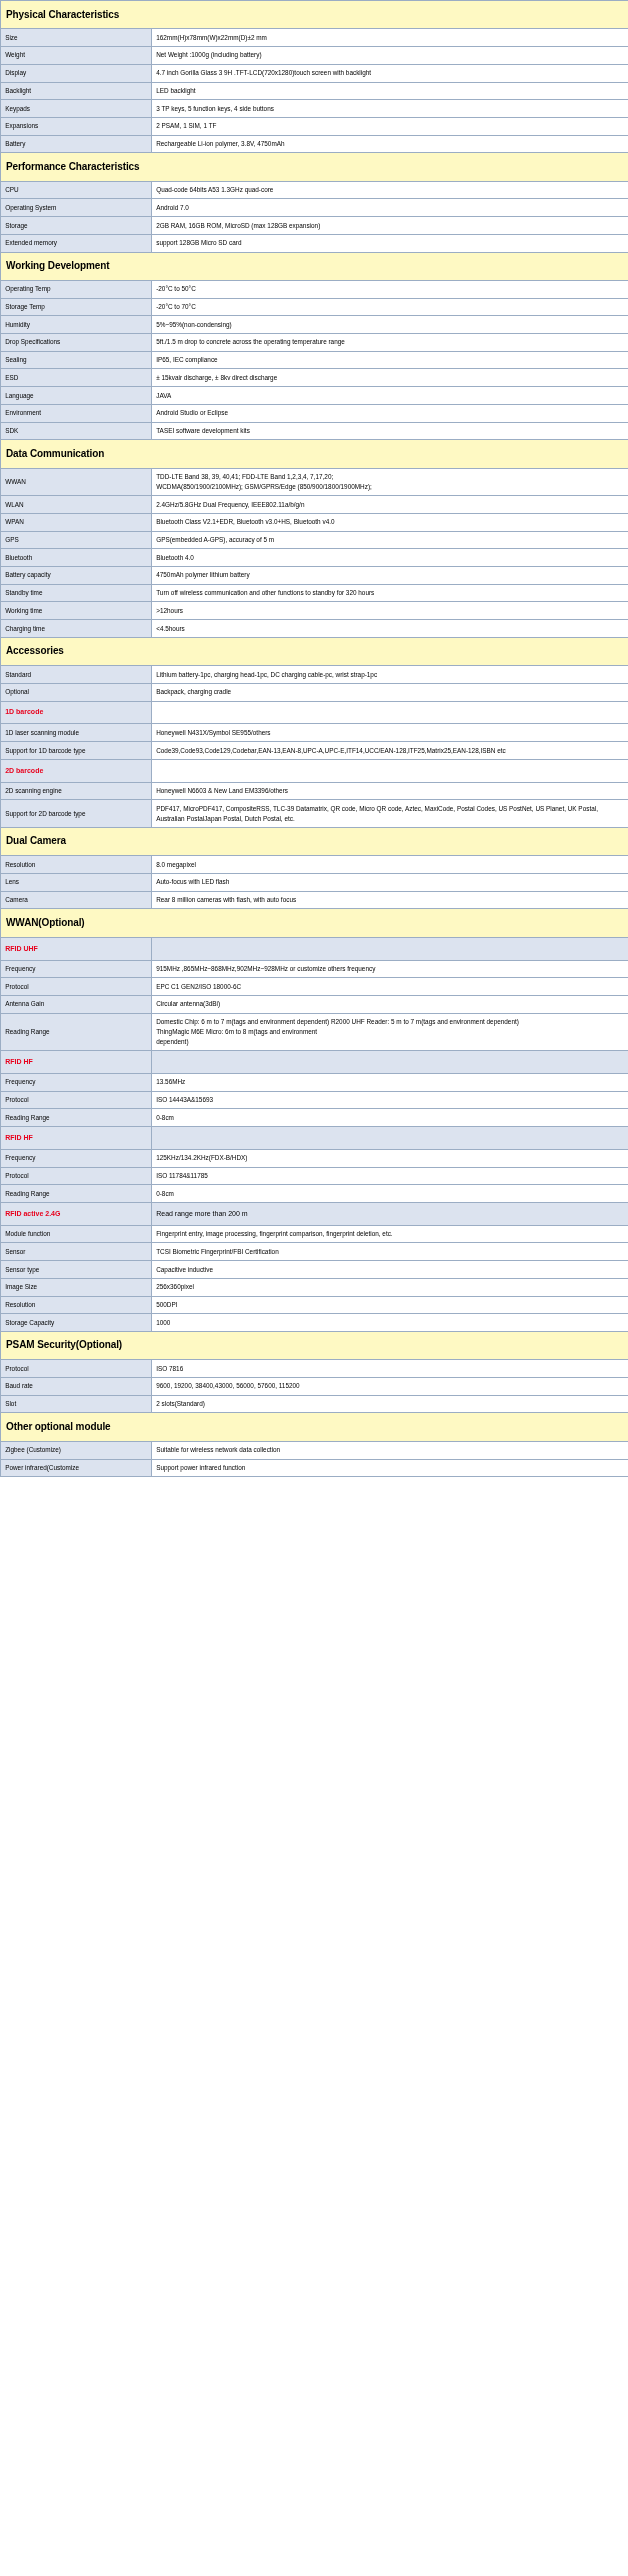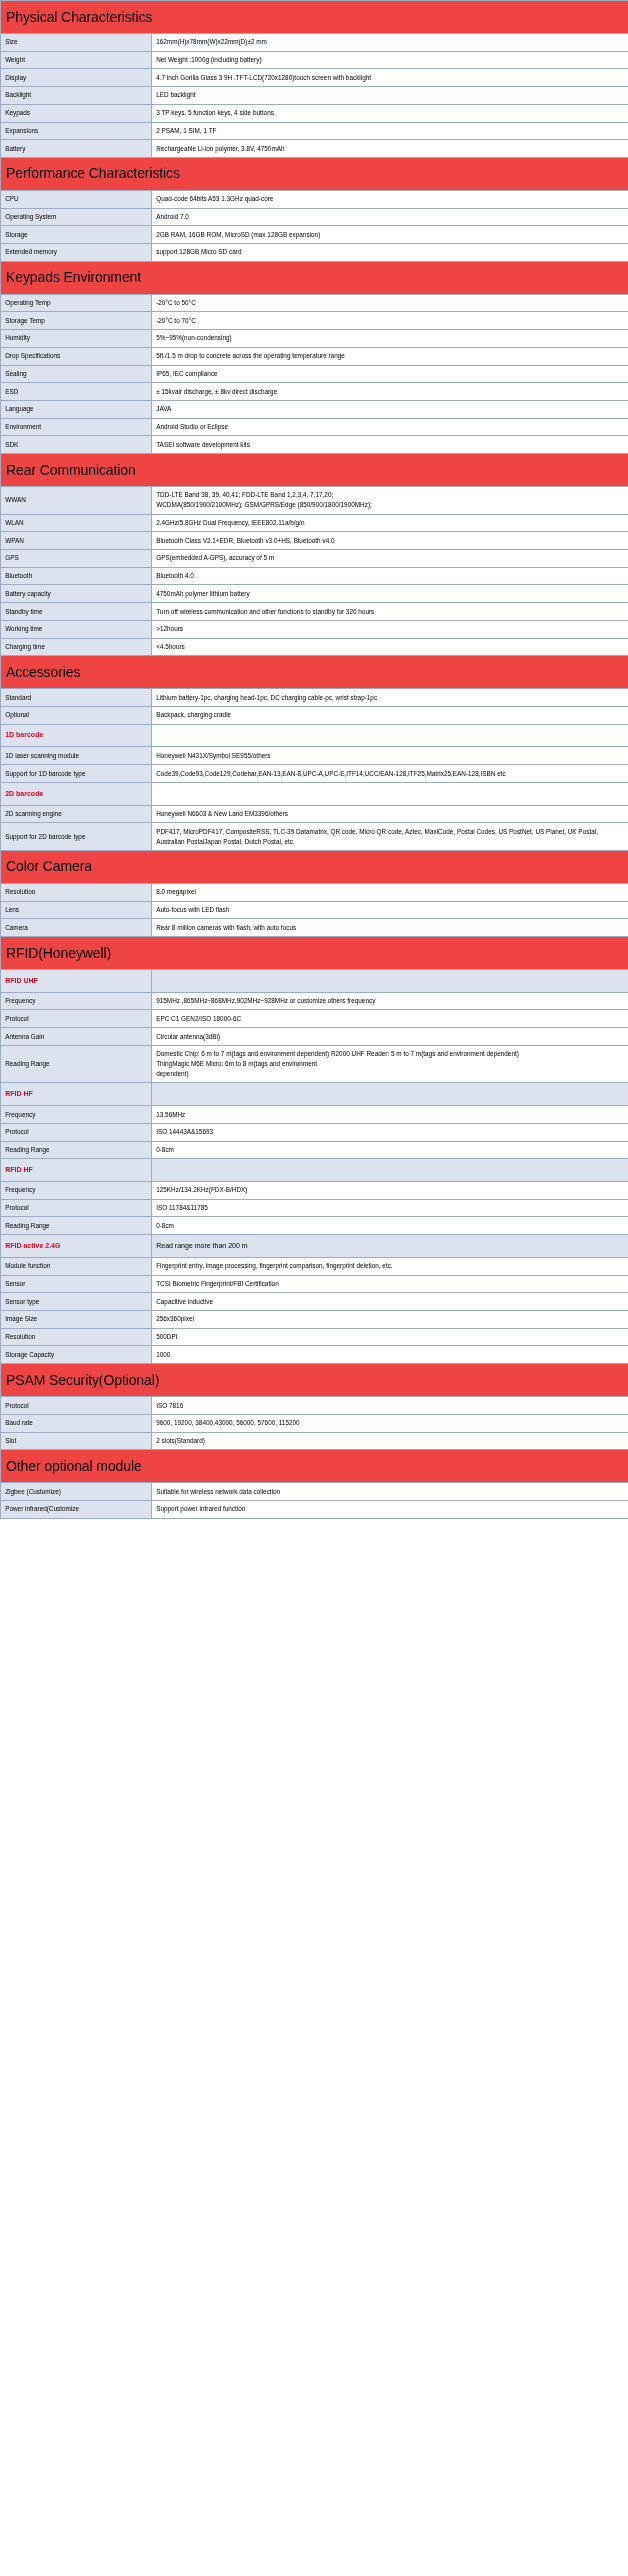--- a/index.html
+++ b/index.html
@@ -18,24 +18,24 @@
   #spec-table {
     width: 628px;
     border-collapse: collapse;
     table-layout: fixed;
   }
   #spec-table col.label-col { width: 151px; }
   #spec-table col.value-col { width: 478px; }
 
   
   tr.section-row > td {
-    background: #ef4444;
+    background: #fef9c3;
     border: 0.8px solid #9badc4;
-    font-size: 14px;
-    font-weight: normal;
+    font-size: 10px;
+    font-weight: bold;
     letter-spacing: -0.1px;
     padding: 7.5px 5px 8.4px 5px;
     line-height: 1.15;
     vertical-align: middle;
   }
 
   
   tr.subsection-row > td {
     background: #dce3ef;
     border: 0.8px solid #9badc4;
@@ -125,21 +125,21 @@
       </tr>
       <tr class="data-row">
         <td class="cell-label">Storage</td>
         <td class="cell-value">2GB RAM, 16GB ROM, MicroSD (max 128GB expansion)</td>
       </tr>
       <tr class="data-row">
         <td class="cell-label">Extended memory</td>
         <td class="cell-value">support 128GB Micro SD card</td>
       </tr>
       <tr class="section-row">
-        <td colspan="2">Keypads Environment</td>
+        <td colspan="2">Working Development</td>
       </tr>
       <tr class="data-row">
         <td class="cell-label">Operating Temp</td>
         <td class="cell-value">-20°C to 50°C</td>
       </tr>
       <tr class="data-row">
         <td class="cell-label">Storage Temp</td>
         <td class="cell-value">-20°C to 70°C</td>
       </tr>
       <tr class="data-row">
@@ -164,21 +164,21 @@
       </tr>
       <tr class="data-row">
         <td class="cell-label">Environment</td>
         <td class="cell-value">Android Studio or Eclipse</td>
       </tr>
       <tr class="data-row">
         <td class="cell-label">SDK</td>
         <td class="cell-value">TASEI software development kits</td>
       </tr>
       <tr class="section-row">
-        <td colspan="2">Rear Communication</td>
+        <td colspan="2">Data Communication</td>
       </tr>
       <tr class="data-row">
         <td class="cell-label">WWAN</td>
         <td class="cell-value multiline">TDD-LTE Band 38, 39, 40,41; FDD-LTE Band 1,2,3,4, 7,17,20;
 WCDMA(850/1900/2100MHz); GSM/GPRS/Edge (850/900/1800/1900MHz);</td>
       </tr>
       <tr class="data-row">
         <td class="cell-label">WLAN</td>
         <td class="cell-value">2.4GHz/5.8GHz Dual Frequency, IEEE802.11a/b/g/n</td>
       </tr>
@@ -239,36 +239,36 @@
       </tr>
       <tr class="data-row">
         <td class="cell-label">2D scanning engine</td>
         <td class="cell-value">Honeywell N6603 &amp; New Land EM3396/others</td>
       </tr>
       <tr class="data-row">
         <td class="cell-label">Support for 2D barcode type</td>
         <td class="cell-value">PDF417, MicroPDF417, CompositeRSS, TLC-39 Datamatrix, QR code, Micro QR code, Aztec, MaxiCode, Postal Codes, US PostNet, US Planet, UK Postal, Australian PostalJapan Postal, Dutch Postal, etc.</td>
       </tr>
       <tr class="section-row">
-        <td colspan="2">Color Camera</td>
+        <td colspan="2">Dual Camera</td>
       </tr>
       <tr class="data-row">
         <td class="cell-label">Resolution</td>
         <td class="cell-value">8.0 megapixel</td>
       </tr>
       <tr class="data-row">
         <td class="cell-label">Lens</td>
         <td class="cell-value">Auto-focus with LED flash</td>
       </tr>
       <tr class="data-row">
         <td class="cell-label">Camera</td>
         <td class="cell-value">Rear 8 million cameras with flash, with auto focus</td>
       </tr>
       <tr class="section-row">
-        <td colspan="2">RFID(Honeywell)</td>
+        <td colspan="2">WWAN(Optional)</td>
       </tr>
       <tr class="subsection-row">
         <td>RFID UHF</td>
         <td></td>
       </tr>
       <tr class="data-row">
         <td class="cell-label">Frequency</td>
         <td class="cell-value">915MHz ,865MHz~868MHz,902MHz~928MHz or customize others frequency</td>
       </tr>
       <tr class="data-row">

